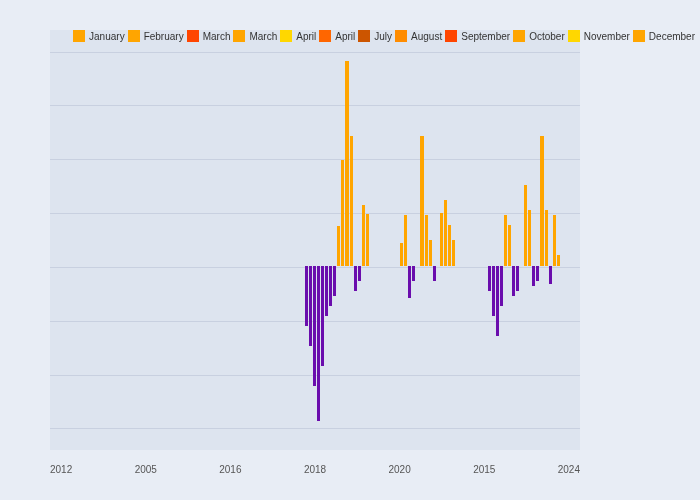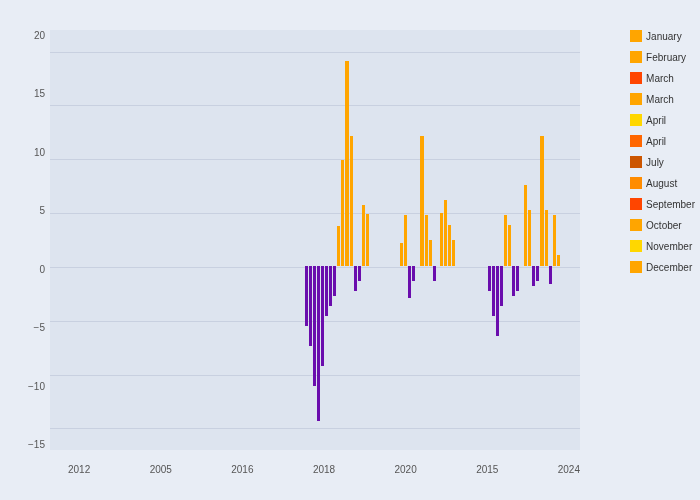--- a/index.html
+++ b/index.html
@@ -51,36 +51,35 @@
       right: 120px;
       bottom: 25px;
       display: flex;
       justify-content: space-between;
       align-items: flex-start;
     }
     .x-label {
       font-size: 10px;
       color: #555;
       text-align: center;
-      margin-left: 18px;
     }
     .gridline {
       position: absolute;
       left: 0;
       right: 0;
       height: 1px;
       background: #c8d0e0;
     }
     .legend {
       position: absolute;
       right: 5px;
       top: 30px;
       display: flex;
-      flex-direction: column;
-      gap: 9px;
+      flex-direction: row;
+      gap: 3px;
     }
     .legend-item {
       display: flex;
       align-items: center;
       gap: 4px;
       font-size: 10px;
       color: #333;
     }
     .legend-color {
       width: 12px;
@@ -93,30 +92,20 @@
       top: 0;
       width: 100%;
       height: 100%;
     }
   </style>
 </head>
 <body>
 
 <div class="chart-container">
 
-  <div class="y-axis-labels">
-    <span class="y-label">20</span>
-    <span class="y-label">15</span>
-    <span class="y-label">10</span>
-    <span class="y-label">5</span>
-    <span class="y-label">0</span>
-    <span class="y-label">−5</span>
-    <span class="y-label">−10</span>
-    <span class="y-label">−15</span>
-  </div>
 
   <div class="chart-area">
 
     <div class="gridline" style="top:5.13%;"></div>
     <div class="gridline" style="top:17.95%;"></div>
     <div class="gridline" style="top:30.77%;"></div>
     <div class="gridline" style="top:43.59%;"></div>
     <div class="gridline" style="top:56.41%;"></div>
     <div class="gridline" style="top:69.23%;"></div>
     <div class="gridline" style="top:82.05%;"></div>

